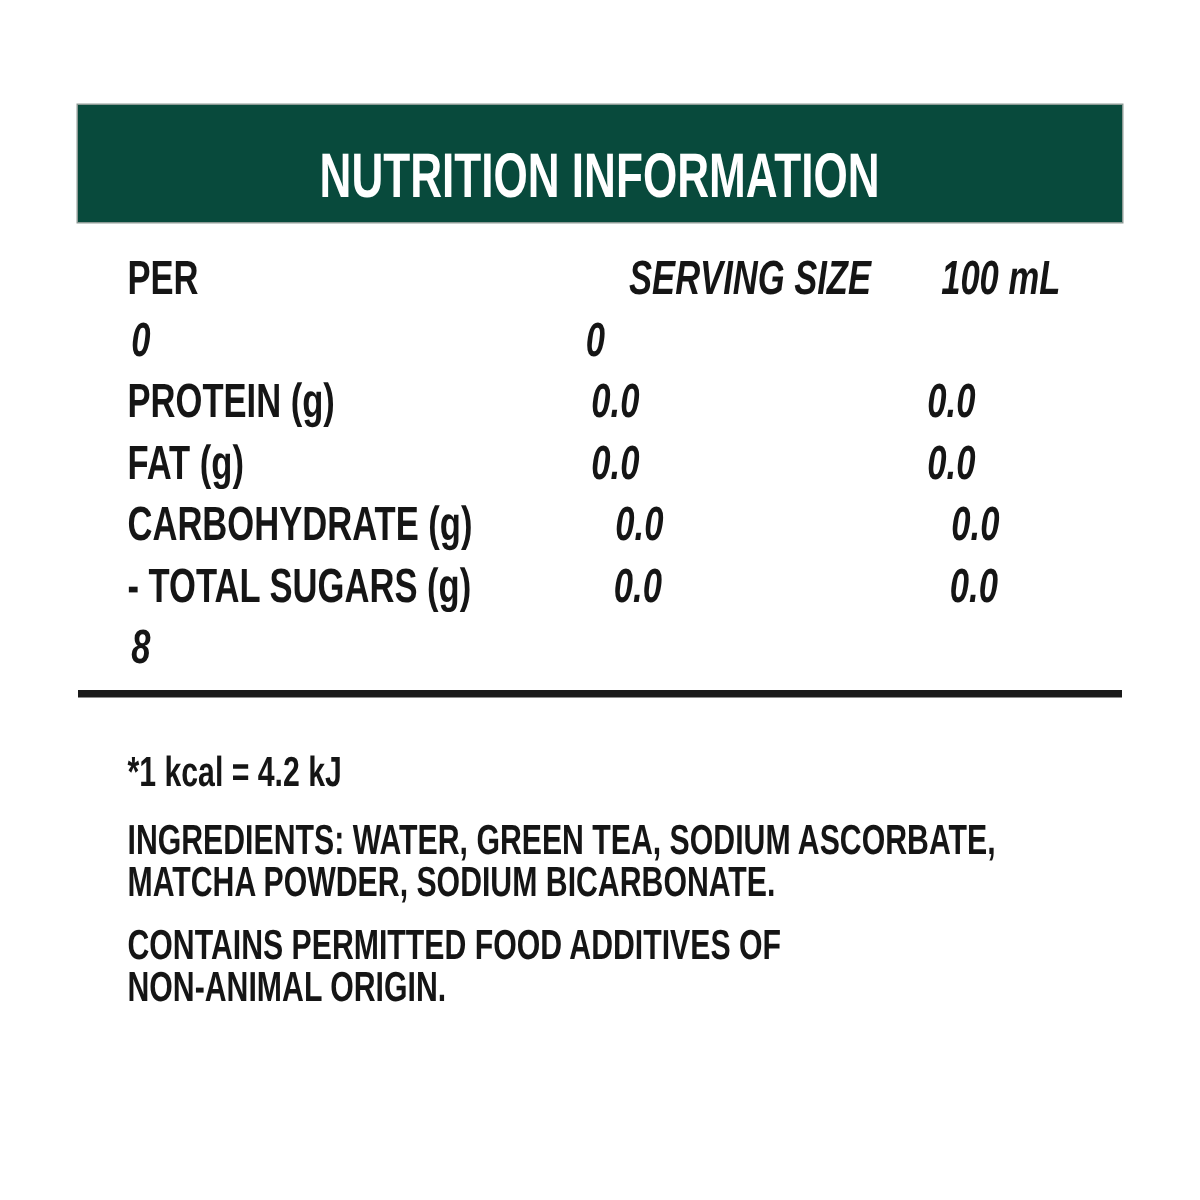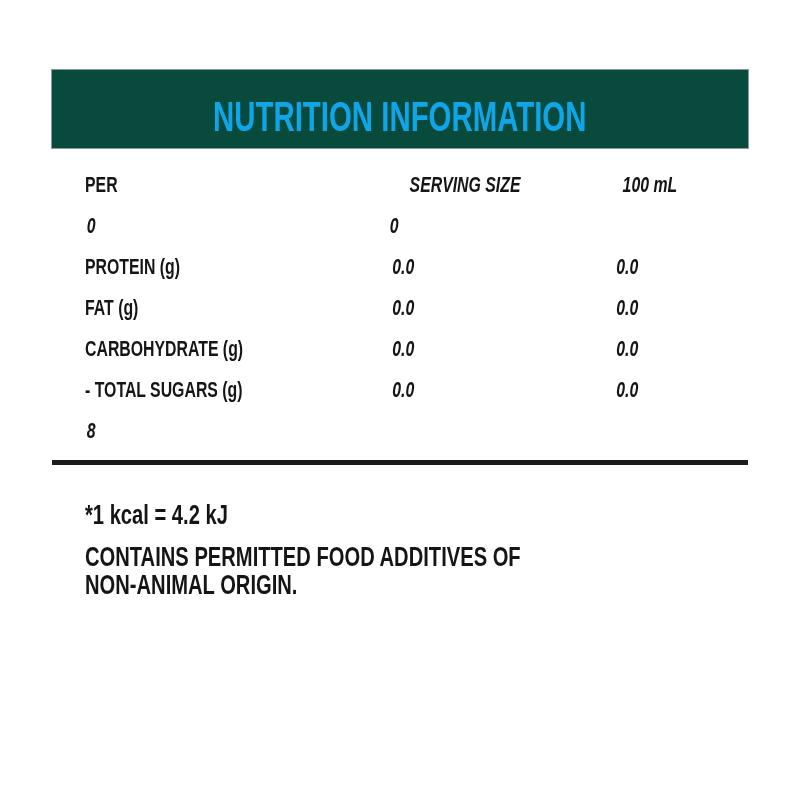--- a/index.html
+++ b/index.html
@@ -27,21 +27,21 @@
   }
   .cond-c{transform-origin:50% 50%;}
   .cond-r{transform-origin:100% 50%;}
   .cond-t{transform:scaleX(0.70);}
 
   
   .band{
     background:var(--band-green);
     height:78px;
     outline:1px solid rgba(0,30,20,0.45);
-    color:#0ea5e9;
+    color:#ffffff;
     display:flex;flex-direction:column;justify-content:flex-end;
     padding-bottom:7px;
     box-sizing:border-box;
   }
   .band-title{
     text-align:center;
     font-size:42px;line-height:1;
     margin-bottom:3px;
   }
   .band-sub{
@@ -53,21 +53,21 @@
   .band-sub .right-slot{text-align:right;}
 
   
   .table{margin-top:16px;}
   .trow{
     display:grid;
     grid-template-columns:1fr 224px 136px;
     height:41px;
     align-items:center;
     padding-left:33px;
-    font-size:22px;line-height:1;
+    font-size:32px;line-height:1;
   }
   .cell-label{text-align:left;}
   .cell-val{text-align:left;font-style:italic;}
 
   .divider{
     height:5px;background:#1a1a1a;margin-top:9px;
   }
 
   
   .notes{
@@ -168,19 +168,23 @@
     </div>
 
   </div>
 
   <div class="divider"></div>
 
   <div class="notes">
     <div class="note-block">
       <span class="cond">*1 kcal = 4.2 kJ</span>
     </div>
+    <div class="note-block note-ingredients">
+      <span class="cond">INGREDIENTS: WATER, GREEN TEA, SODIUM ASCORBATE,
+MATCHA POWDER, SODIUM BICARBONATE.</span>
+    </div>
     <div class="note-block note-additives">
       <span class="cond">CONTAINS PERMITTED FOOD ADDITIVES OF
 NON-ANIMAL ORIGIN.</span>
     </div>
   </div>
 
 </div>
 
 </body></html>

